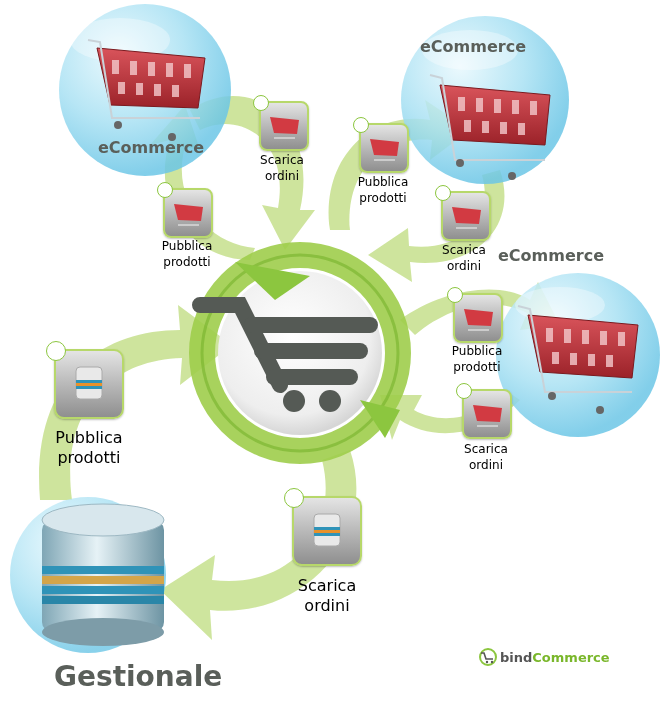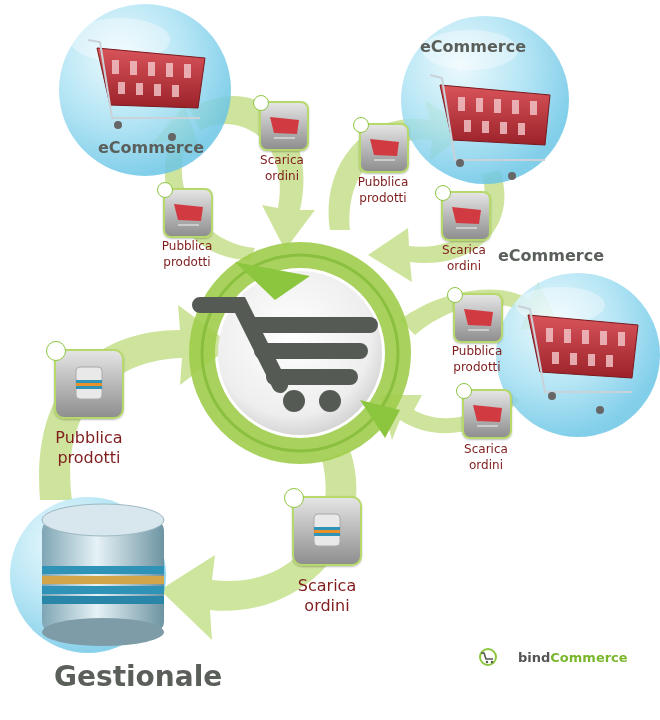--- a/index.html
+++ b/index.html
@@ -8,23 +8,23 @@
   svg.bg { position:absolute; left:0; top:0; }
   .bubble-label { position:absolute; font-family:"DejaVu Sans", sans-serif; font-weight:bold; color:#5a5f5a; font-size:16px; letter-spacing:0; white-space:nowrap; }
   .tile { position:absolute; width:46px; height:46px; border-radius:8px;
           background:linear-gradient(#e4e4e4 0%, #bdbdbd 45%, #8f8f8f 100%);
           border:2px solid #b7d86a; box-shadow:0 1px 2px rgba(0,0,0,.25); }
   .tile.big { width:66px; height:66px; border-radius:10px; }
   .badge { position:absolute; left:-8px; top:-8px; width:16px; height:16px; border-radius:50%;
            background:#fff; border:1.5px solid #8cc63f; box-sizing:border-box; }
   .tile.big .badge { width:20px; height:20px; left:-10px; top:-10px; }
   .tile svg { position:absolute; left:0; top:0; }
-  .tile-label { position:absolute; text-align:center; color:#7f1d1d; font-size:12px; line-height:16px; white-space:nowrap; }
+  .tile-label { position:absolute; text-align:center; color:#000000; font-size:12px; line-height:16px; white-space:nowrap; }
   .tile-label.big { font-size:16px; line-height:20px; }
-  .logo { position:absolute; left:478px; top:648px; display:flex; align-items:center; gap:20px; font-size:13px; font-weight:bold; }
+  .logo { position:absolute; left:478px; top:648px; display:flex; align-items:center; gap:2px; font-size:13px; font-weight:bold; }
   .logo .b { color:#555; }
   .logo .c { color:#7ab72b; }
 </style>
 </head>
 <body>
 
 <div id="stage">
 
 <svg class="bg" width="660" height="720" viewBox="0 0 660 720">
   <defs>

